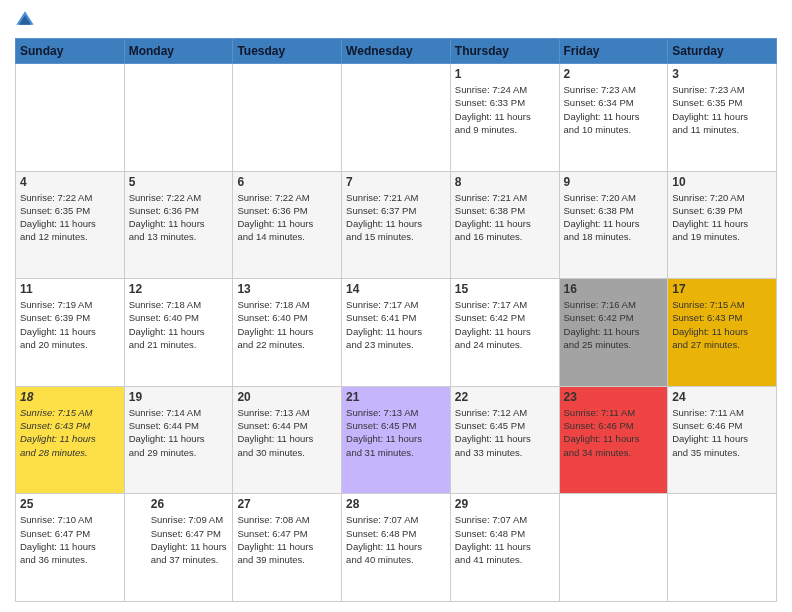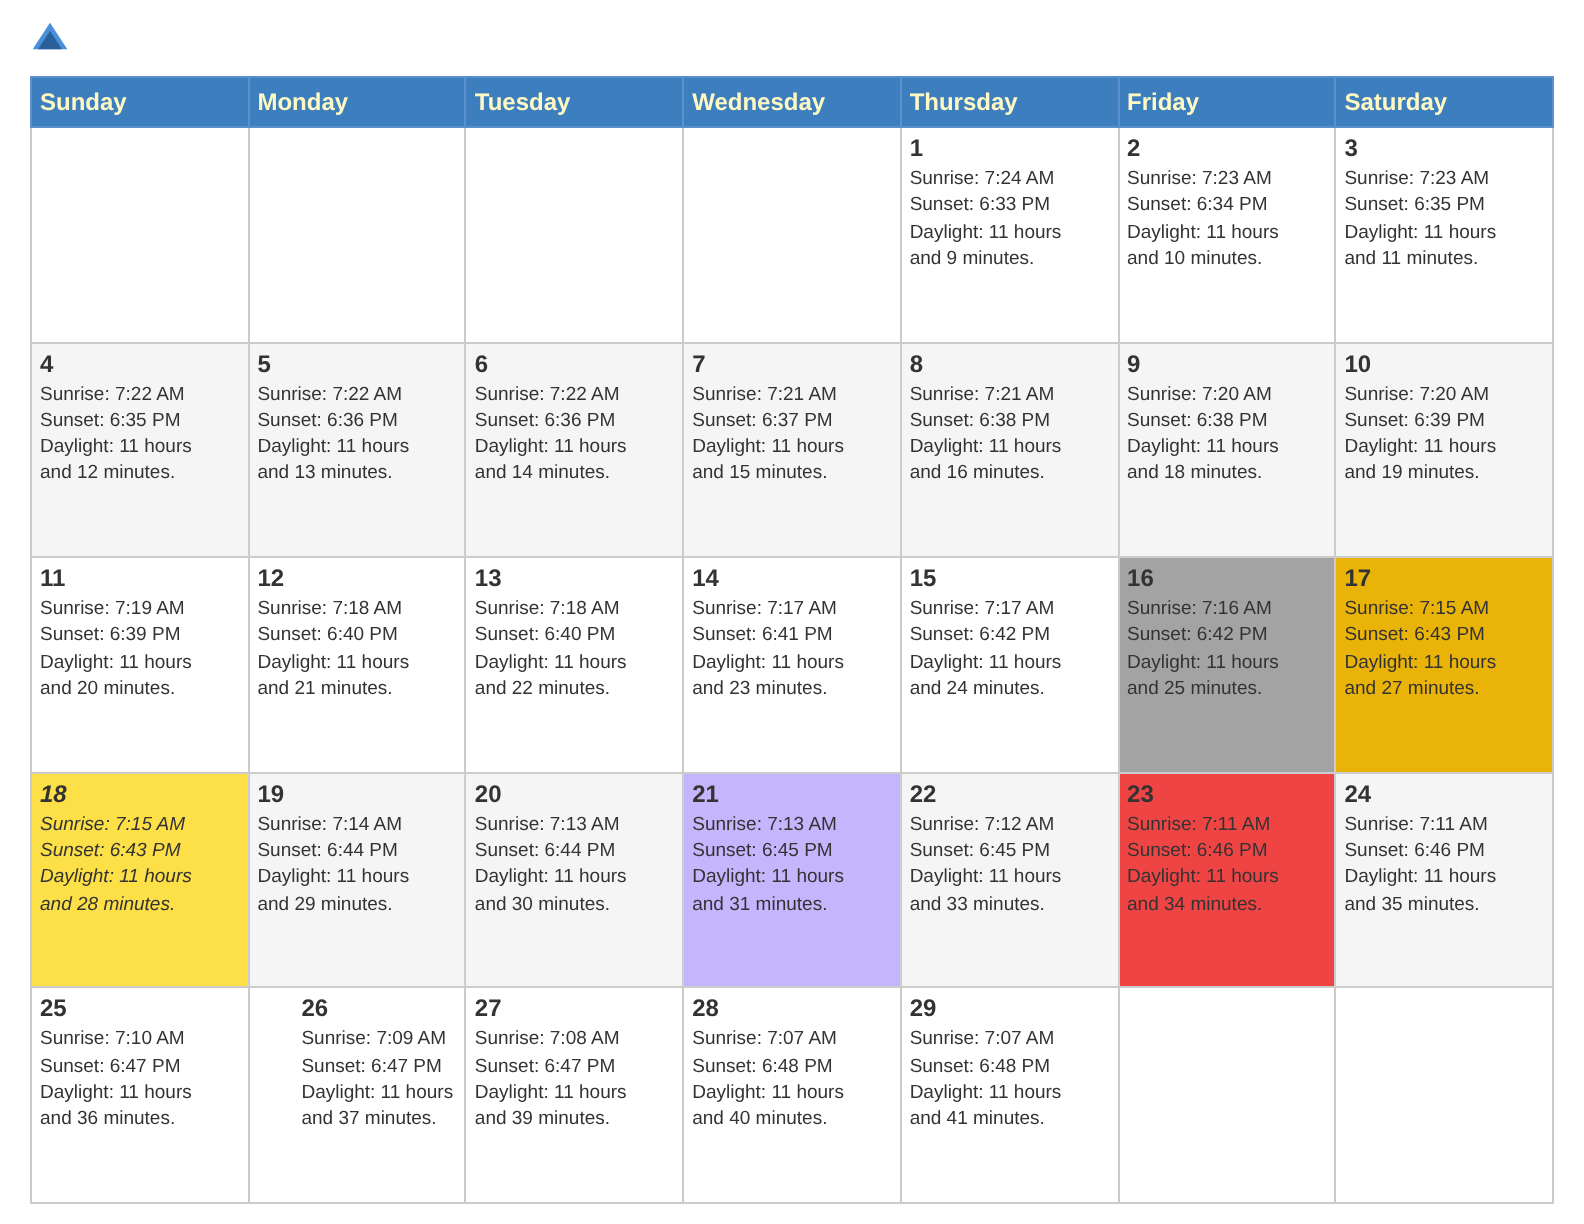--- a/index.html
+++ b/index.html
@@ -56,21 +56,21 @@
     }
     .calendar {
       flex: 1;
       border: 1px solid #ccc;
       border-collapse: collapse;
       width: 100%;
       table-layout: fixed;
     }
     .calendar th {
       background-color: #3d7ebf;
-      color: #fef9c3;
+      color: #0f172a;
       font-size: 12px;
       padding: 5px 4px;
       text-align: left;
       border: 1px solid #5a90cc;
       font-weight: bold;
     }
     .calendar td {
       border: 1px solid #ccc;
       vertical-align: top;
       padding: 3px 4px;

